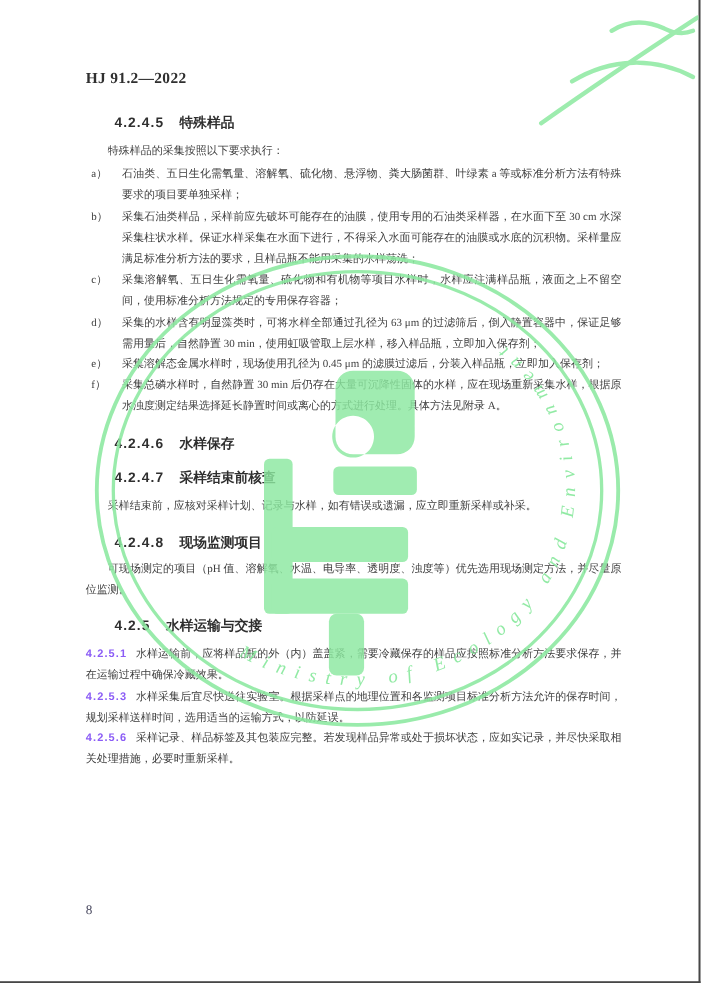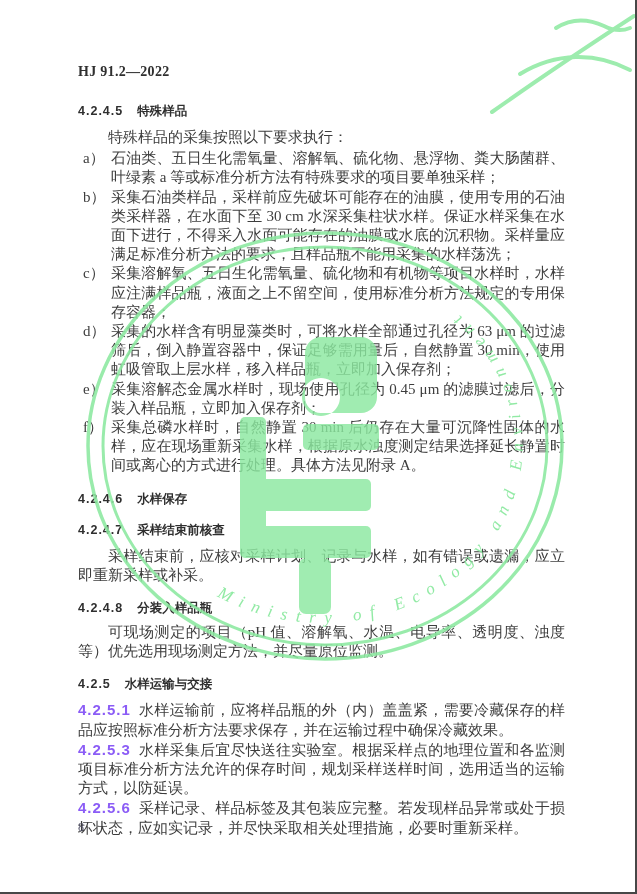--- a/index.html
+++ b/index.html
@@ -13,26 +13,27 @@
     overflow:hidden;
     font-family:"Liberation Serif", serif;
     color:#3d3d3d;
   }
   .content{position:absolute;left:78px;top:64px;width:487px;}
   .std-no{font-size:14px;font-weight:bold;color:#2f2f2f;letter-spacing:.3px;}
   .sec-head{
     font-family:"Liberation Sans", sans-serif;
     font-size:12.5px;font-weight:bold;color:#2f2f2f;
     line-height:16px;
+    margin-left:26px;
   }
   .sec-head .sec-num{margin-right:14px;letter-spacing:1px;}
   .h1-gap{margin-top:23px;}
   .h-gap{margin-top:15px;}
   .body-text{
-    font-size:15px;line-height:19.2px;text-align:justify;
+    font-size:10px;line-height:19.2px;text-align:justify;
     color:#3d3d3d;
   }
   .indent{text-indent:2em;}
   .para-gap{margin-top:9px;}
   .list{margin-top:2px;}
   .list-item{position:relative;padding-left:33px;}
   .list-item .marker{position:absolute;left:5px;top:0;}
   .num-para{margin:0;}
   .np-gap{margin-top:8px;}
   .num-para .np-num{
@@ -93,21 +94,21 @@
     <div class="sec-head h-gap">
       <span class="sec-num">4.2.4.6</span><span>水样保存</span>
     </div>
 
     <div class="sec-head h-gap">
       <span class="sec-num">4.2.4.7</span><span>采样结束前核查</span>
     </div>
     <p class="body-text indent" style="margin:9px 0 0 0">采样结束前，应核对采样计划、记录与水样，如有错误或遗漏，应立即重新采样或补采。</p>
 
     <div class="sec-head h-gap">
-      <span class="sec-num">4.2.4.8</span><span>分装入样品瓶</span>
+      <span class="sec-num">4.2.4.8</span><span>现场监测项目</span>
     </div>
     <p class="body-text indent" style="margin:7px 0 0 0">可现场测定的项目（pH 值、溶解氧、水温、电导率、透明度、浊度等）优先选用现场测定方法，并尽量原位监测。</p>
 
     <div class="sec-head h-gap">
       <span class="sec-num">4.2.5</span><span>水样运输与交接</span>
     </div>
 
     <p class="body-text num-para np-gap">
       <span class="np-num">4.2.5.1</span><span>水样运输前，应将样品瓶的外（内）盖盖紧，需要冷藏保存的样品应按照标准分析方法要求保存，并在运输过程中确保冷藏效果。</span>
     </p>

